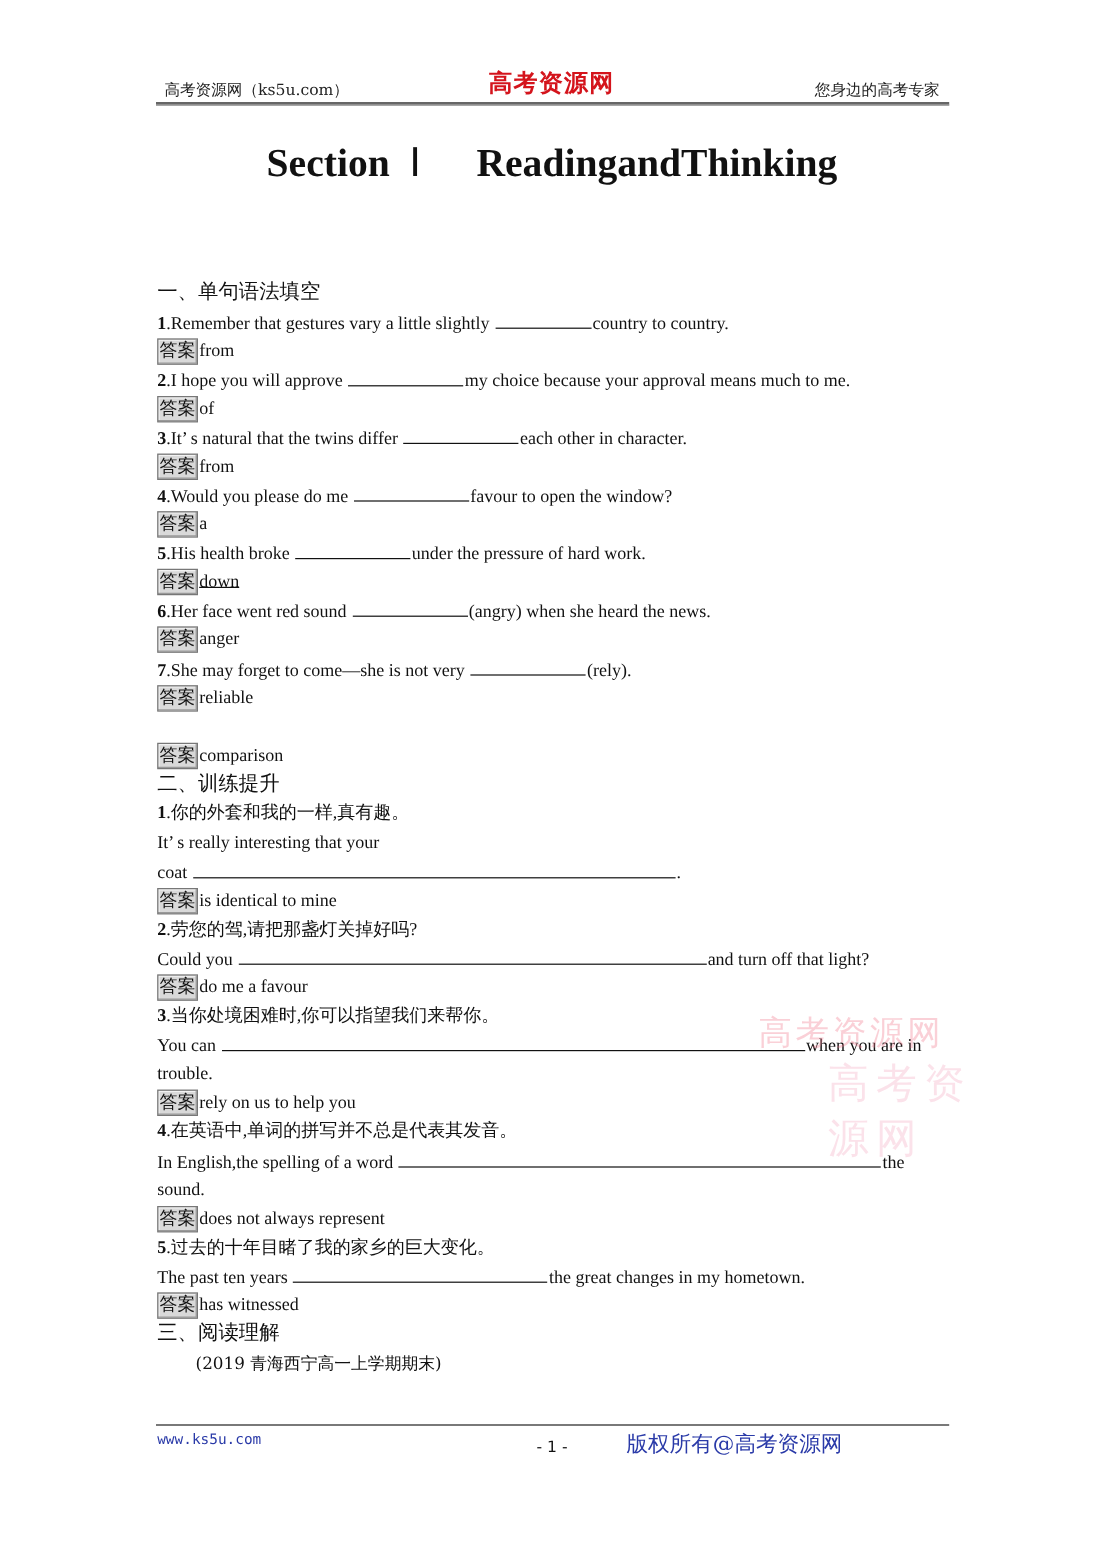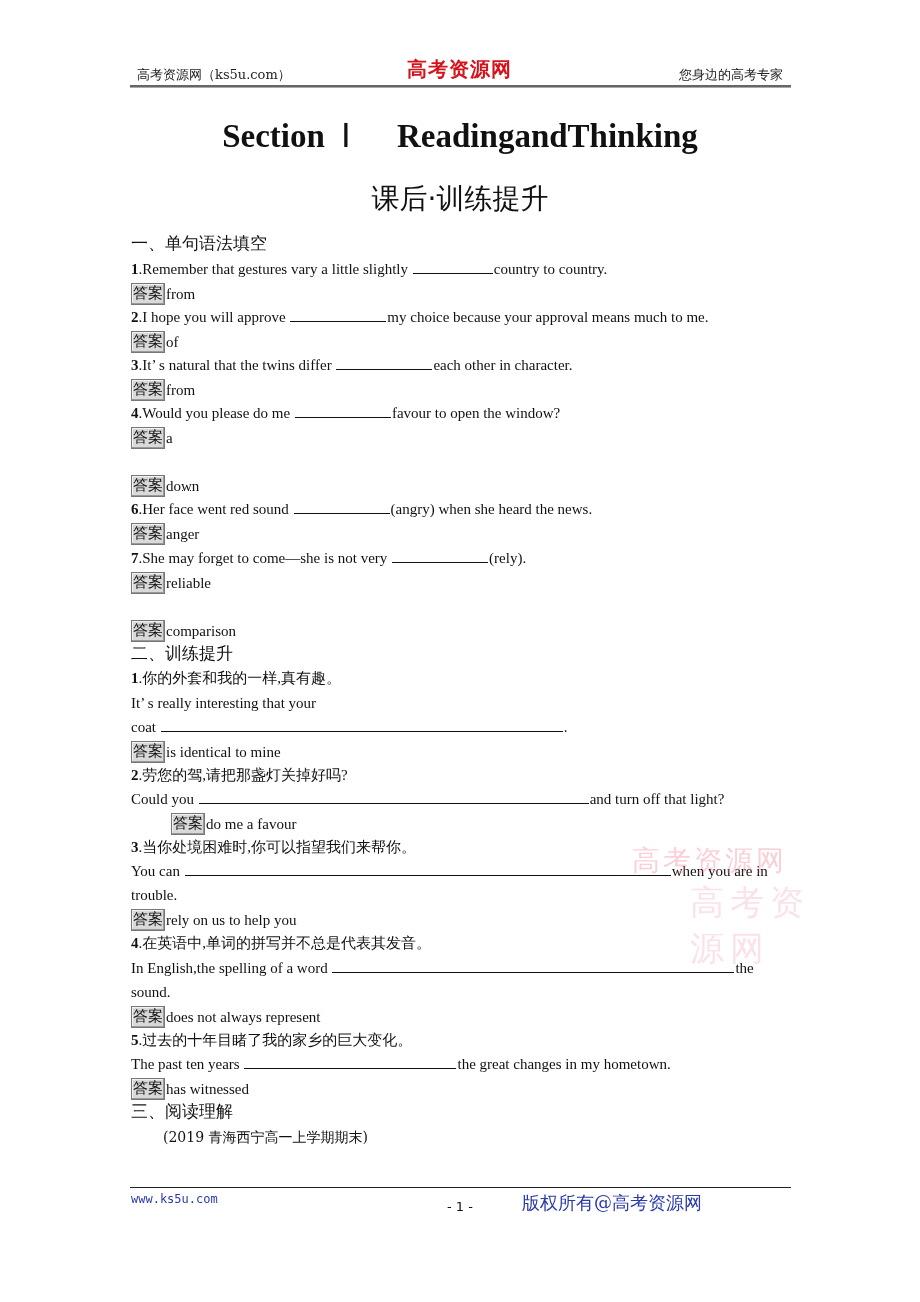--- a/index.html
+++ b/index.html
@@ -62,21 +62,20 @@
     <span class="hdr-logo">高考资源网</span>
     <span class="hdr-right">您身边的高考专家</span>
   </div>
   <div class="hdr-rule"></div>
 
   <div class="title">
     <span>Section</span>
     <span class="roman">Ⅰ</span>
     <span>ReadingandThinking</span>
   </div>
-  <div class="subtitle">课后·训练提升</div>
 
   <div class="line sec" style="top:233px;">一、单句语法填空</div>
 
   <div class="line" style="top:259px;">
     <span class="num">1</span><span>.Remember that gestures vary a little slightly </span><span class="blank" style="width:80px"></span><span>country to country.</span>
   </div>
   <div class="line" style="top:282px;">
     <span class="ans-badge">答案</span><span class="ans-text">from</span>
   </div>
 
@@ -94,20 +93,23 @@
     <span class="ans-badge">答案</span><span class="ans-text">from</span>
   </div>
 
   <div class="line" style="top:403px;">
     <span class="num">4</span><span>.Would you please do me </span><span class="blank" style="width:96px"></span><span>favour to open the window?</span>
   </div>
   <div class="line" style="top:426px;">
     <span class="ans-badge">答案</span><span class="ans-text">a</span>
   </div>
 
+  <div class="line" style="top:451px;">
+    <span class="num">5</span><span>.His health broke </span><span class="blank" style="width:96px"></span><span>under the pressure of hard work.</span>
+  </div>
   <div class="line" style="top:474px;text-decoration:underline;">
     <span class="ans-badge">答案</span><span class="ans-text">down</span>
   </div>
 
   <div class="line" style="top:499px;">
     <span class="num">6</span><span>.Her face went red sound </span><span class="blank" style="width:96px"></span><span>(angry) when she heard the news.</span>
   </div>
   <div class="line" style="top:522px;">
     <span class="ans-badge">答案</span><span class="ans-text">anger</span>
   </div>
@@ -135,21 +137,21 @@
   <div class="line" style="top:740px;">
     <span class="ans-badge">答案</span><span class="ans-text">is identical to mine</span>
   </div>
 
   <div class="line" style="top:765px;">
     <span class="num">2</span><span>.劳您的驾,请把那盏灯关掉好吗?</span>
   </div>
   <div class="line" style="top:789px;">
     <span>Could you </span><span class="blank" style="width:390px"></span><span>and turn off that light?</span>
   </div>
-  <div class="line" style="top:812px;margin-left:40px;">
+  <div class="line" style="top:812px;">
     <span class="ans-badge">答案</span><span class="ans-text">do me a favour</span>
   </div>
 
   <div class="line" style="top:837px;">
     <span class="num">3</span><span>.当你处境困难时,你可以指望我们来帮你。</span>
   </div>
   <div class="line" style="top:861px;">
     <span>You can </span><span class="blank" style="width:486px"></span><span>when you are in</span>
   </div>
   <div class="line" style="top:885px;">trouble.</div>

